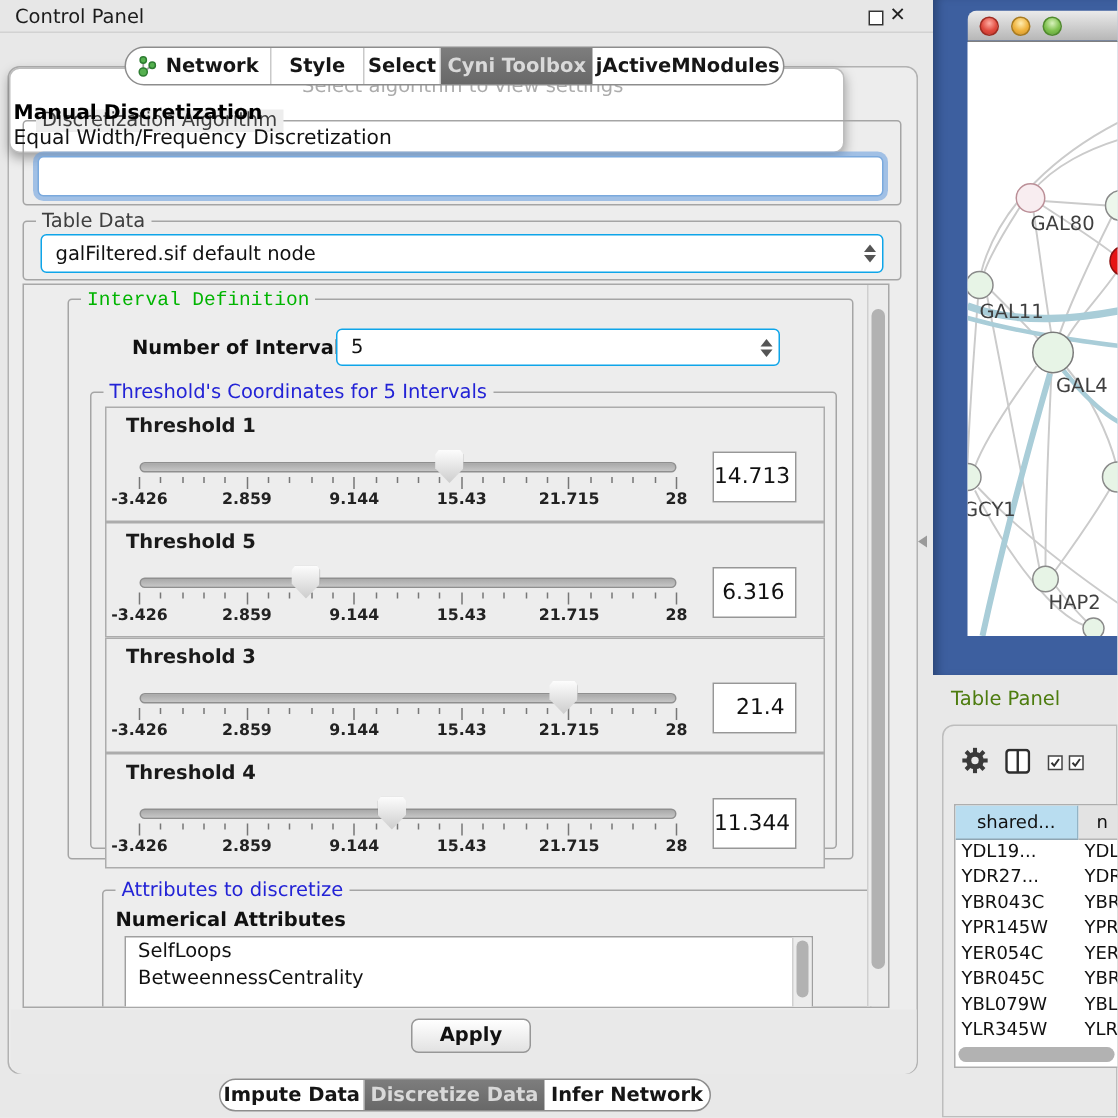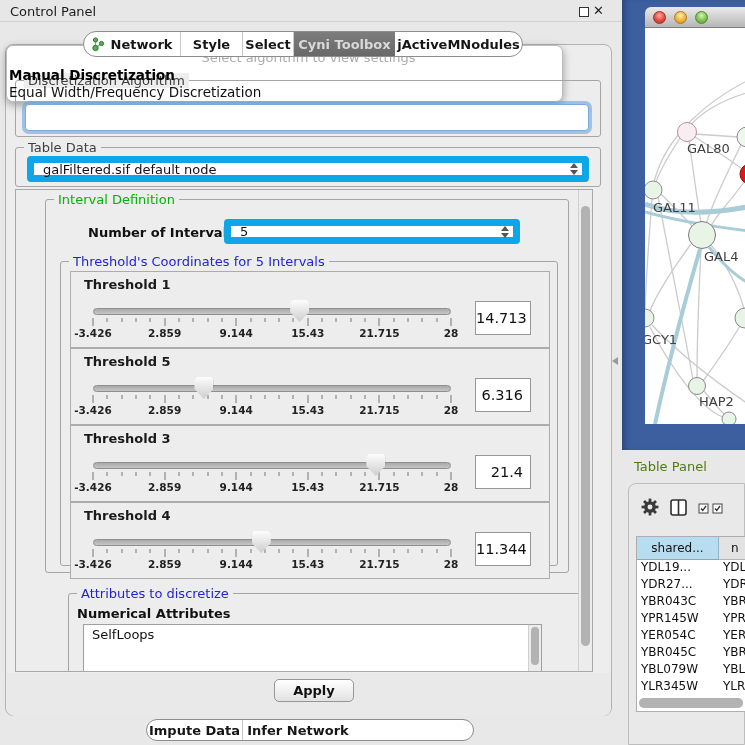--- a/index.html
+++ b/index.html
@@ -16,21 +16,21 @@
   .tabbar { left:83px; top:31px; width:440px; height:26px; display:flex; background:#fff; border:1px solid #8d8d8d; border-radius:13px; overflow:hidden; z-index:5; }
   .tabseg { display:flex; align-items:center; justify-content:center; font-size:13px; font-weight:600; color:#161616; border-right:1px solid #c9c9c9; gap:6px; }
   .tabseg:last-child { border-right:none; }
   .tabseg.sel { background:linear-gradient(#7d7d7d,#686868); color:#d9d9d9; border-right:none; }
 
   .mainpanel { left:5px; top:44px; width:607px; height:672px; background:#ededed; border:1px solid #b2b2b2; border-radius:8px; }
 
   .groupbox { position:absolute; border:1px solid #a5a5a5; border-radius:3px; }
   .grouptitle { position:absolute; top:-8px; left:8px; background:#ededed; padding:0 4px; font-size:13px; line-height:15px; }
 
-  .combo { position:absolute; background:#fff; border:7px solid #0ea5e9; border-radius:4px; display:flex; align-items:center; }
+  .combo { position:absolute; background:#fff; border:1px solid #0ea5e9; border-radius:4px; display:flex; align-items:center; }
   .combo .cval { flex:1; font-size:13px; padding-left:9px; color:#111; }
   .stepper { width:16px; display:flex; flex-direction:column; align-items:center; justify-content:center; gap:2px; }
   .arr-up { width:0; height:0; border-left:4px solid transparent; border-right:4px solid transparent; border-bottom:5px solid #555; }
   .arr-dn { width:0; height:0; border-left:4px solid transparent; border-right:4px solid transparent; border-top:5px solid #555; }
 
   .combo-behind { left:19px; top:59px; width:564px; height:27px; border:1px solid #7aa9dd; box-shadow:0 0 0 3px rgba(98,155,222,.55); z-index:1; }
 
   .popup { left:9px; top:40px; width:557px; height:57px; background:#fff; border:1px solid #bdbdbd; border-radius:7px; box-shadow:0 3px 8px rgba(0,0,0,.35); z-index:30; }
   .popup .ph { position:absolute; top:5px; left:0; width:100%; text-align:center; color:#acacac; font-size:13px; }
   .popup .it1 { position:absolute; top:22px; left:3px; font-size:13.5px; font-weight:bold; color:#000; }
@@ -84,21 +84,21 @@
   .thead { position:absolute; left:0; top:0; height:23px; display:flex; width:200px; }
   .th1 { width:82px; background:#b9ddf0; border-right:1px solid #93b4c6; border-bottom:1px solid #8fa5b2; font-size:12px; text-align:center; line-height:22px; color:#111; }
   .th2 { width:118px; background:#e3e3e3; border-bottom:1px solid #b5b5b5; font-size:12px; line-height:22px; padding-left:12px; color:#111; }
   .trows { position:absolute; left:0; top:23px; width:200px; height:136px; overflow:hidden; }
   .trow { display:flex; height:17px; font-size:12px; color:#111; }
   .trow .c1 { width:82px; padding-left:4px; overflow:hidden; white-space:nowrap; }
   .trow .c2 { width:118px; padding-left:4px; overflow:hidden; white-space:nowrap; }
   .hscroll { position:absolute; left:2px; top:161px; width:104px; height:10px; background:#e6e6e6; border-radius:5px; }
   .hthumb { position:absolute; left:0; top:0; width:100%; height:10px; background:#b2b2b2; border-radius:5px; }
 
-  .green-title { color:#00b400; }
+  .green-title { color:#00b400;font-family:Liberation Mono, monospace; }
   .blue-title { color:#2323d6; }
   .dark-title { color:#3f3f3f; }
 </style>
 </head>
 <body>
 
 <div class="abs titlebar">
   <span class="title">Control Panel</span>
   <span class="float-btn"></span>
   <span class="close-btn">✕</span>
@@ -351,40 +351,44 @@
         </div>
       </div>
     </div>
 
     <div class="groupbox" style="left:52px; top:403px; width:513px; height:150px;">
       <span class="grouptitle blue-title">Attributes to discretize</span>
       <span class="boldlbl" style="position:absolute; left:8px; top:12px;">Numerical Attributes</span>
       <div class="attr-list">
         <div class="list-items">
             <div>SelfLoops</div>
+            <div>BetweennessCentrality</div>
           </div>
         <div class="attr-vscroll">
             <div class="attr-vthumb"></div>
           </div>
       </div>
     </div>
 
     <div class="vscroll">
       <div class="vthumb" style="top:16px; height:440px;"></div>
     </div>
   </div>
 
   <div class="footer">
     <div class="applybtn">Apply</div>
   </div>
 </div>
 
 <div class="abs bottombar">
   <div class="tabseg" style="width:96px">
       <span>Impute Data</span>
+    </div>
+  <div class="tabseg sel" style="width:120px">
+      <span>Discretize Data</span>
     </div>
   <div class="tabseg" style="width:110px">
       <span>Infer Network</span>
     </div>
 </div>
 
 <div class="abs divider-grip"></div>
 
 <div class="abs bluebg"></div>
 

